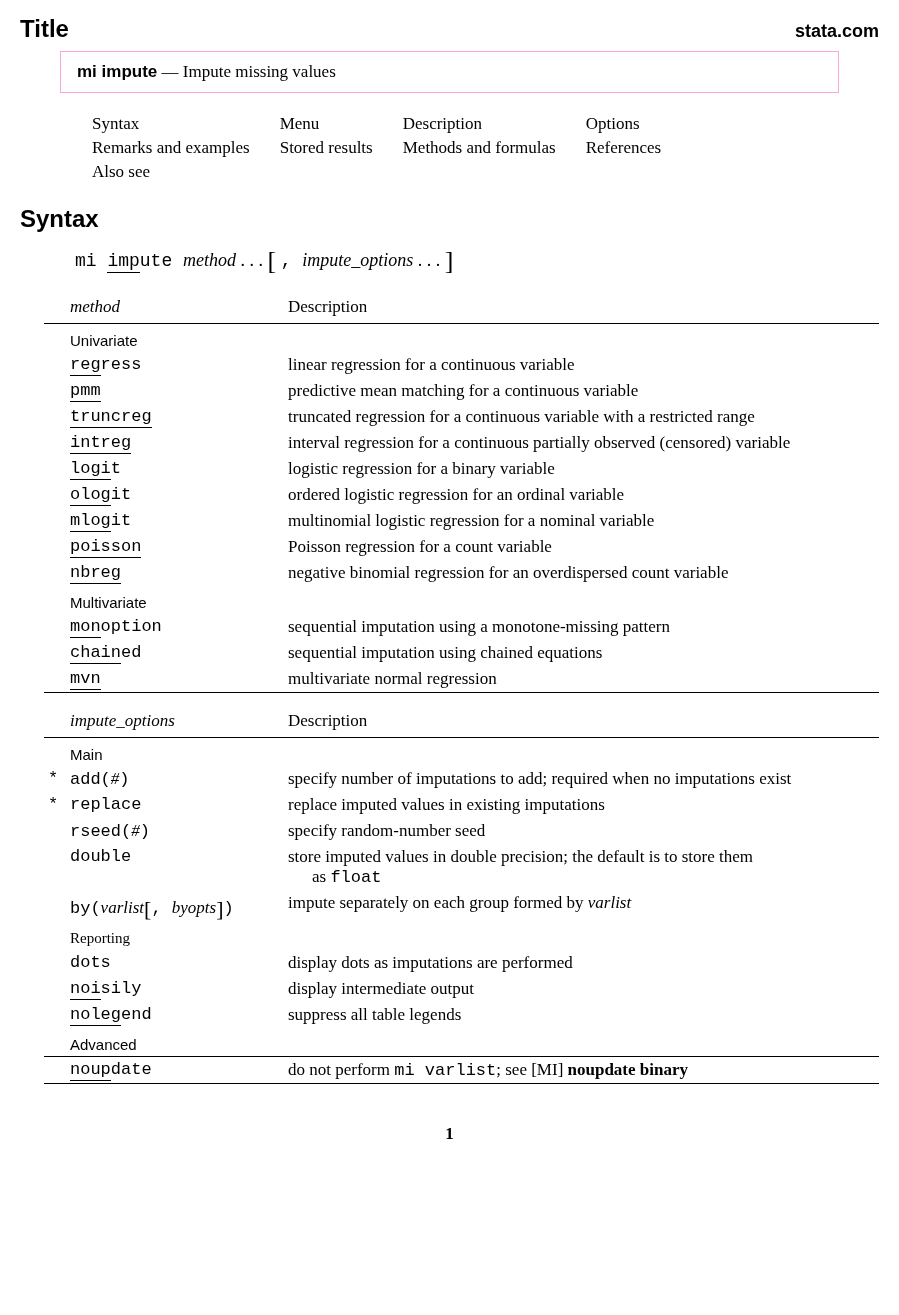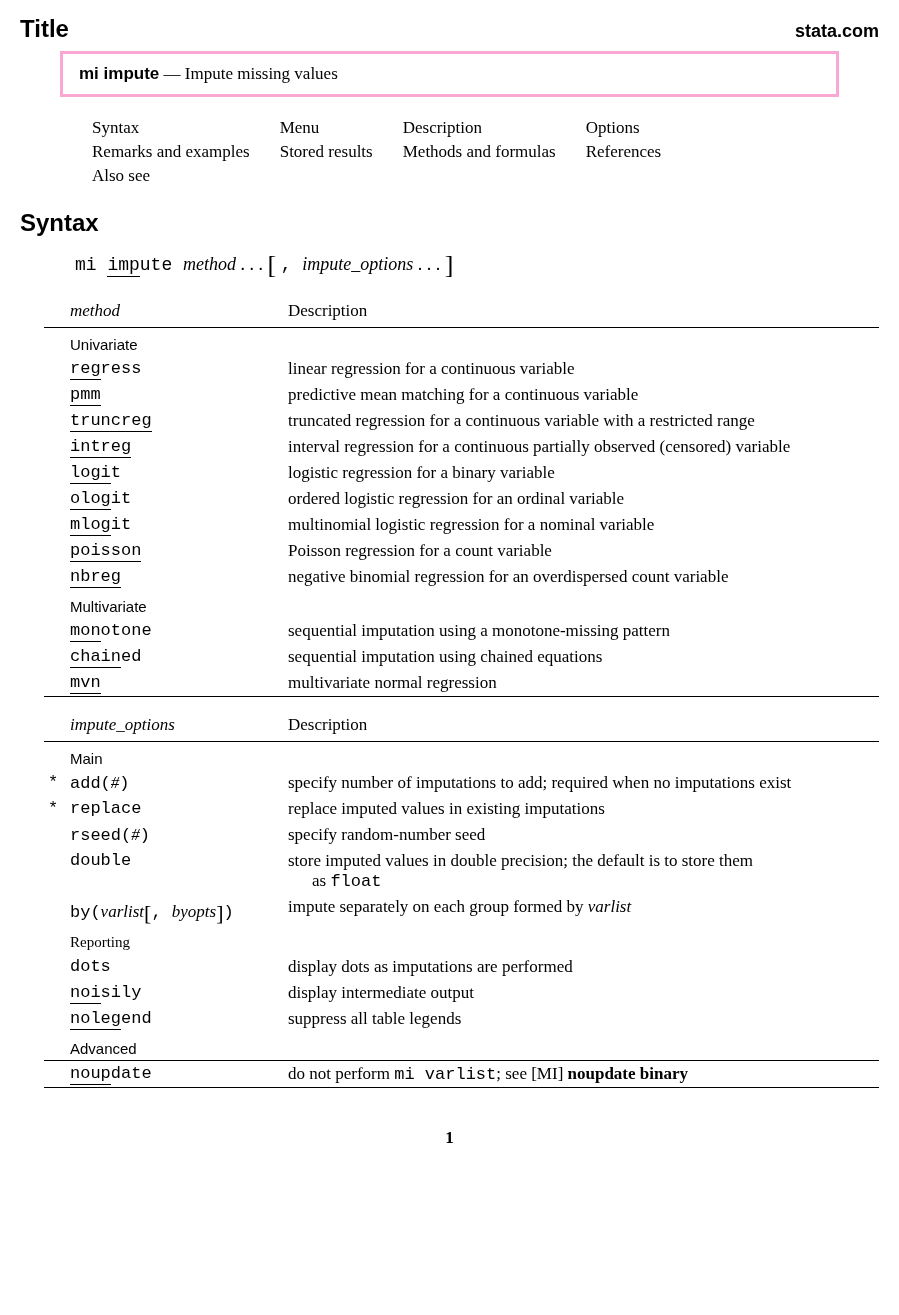--- a/index.html
+++ b/index.html
@@ -21,21 +21,21 @@
     font-family: Arial, Helvetica, sans-serif;
     font-weight: bold;
     font-size: 24px;
   }
   .site-link {
     font-family: Arial, Helvetica, sans-serif;
     font-weight: bold;
     font-size: 18px;
   }
   .title-box {
-    border: 3px solid #f9a8d4;
+    border: 1px solid #f9a8d4;
     padding: 10px 16px;
     margin: 0 40px 18px 40px;
   }
   .title-box .cmd {
     font-family: Arial, Helvetica, sans-serif;
     font-weight: bold;
   }
   .nav-links {
     margin: 0 0 20px 70px;
     font-family: Georgia, serif;
@@ -220,21 +220,21 @@
         <td class="col-method"><span class="u">nbreg</span></td>
         <td class="col-desc">negative binomial regression for an overdispersed count variable</td>
       </tr>
 
   <tr class="spacer">
         <td></td>
         <td colspan="2" class="subhead" style="font-family:Arial,sans-serif;">Multivariate</td>
       </tr>
   <tr>
         <td></td>
-        <td class="col-method"><span class="u">mon</span><span>otone</span></td>
+        <td class="col-method"><span class="u">mon</span><span>option</span></td>
         <td class="col-desc">sequential imputation using a monotone-missing pattern</td>
       </tr>
   <tr>
         <td></td>
         <td class="col-method"><span class="u">chain</span><span>ed</span></td>
         <td class="col-desc">sequential imputation using chained equations</td>
       </tr>
   <tr>
         <td></td>
         <td class="col-method"><span class="u">mvn</span></td>

